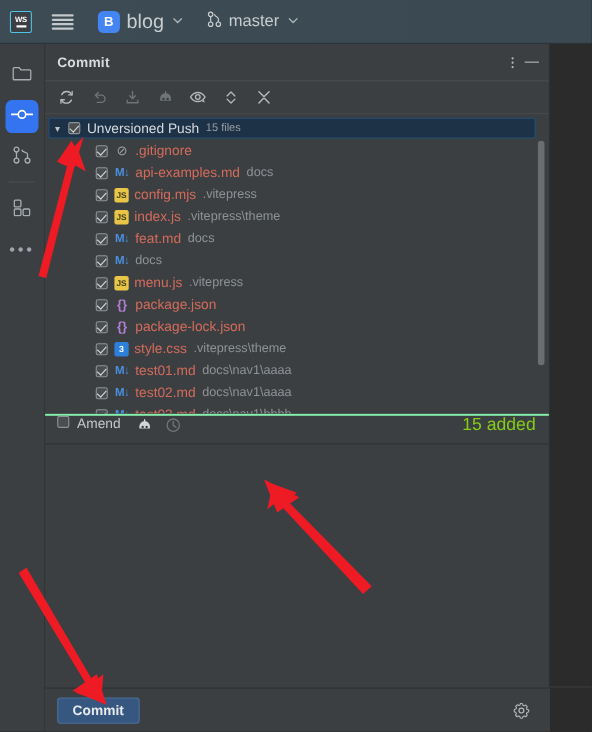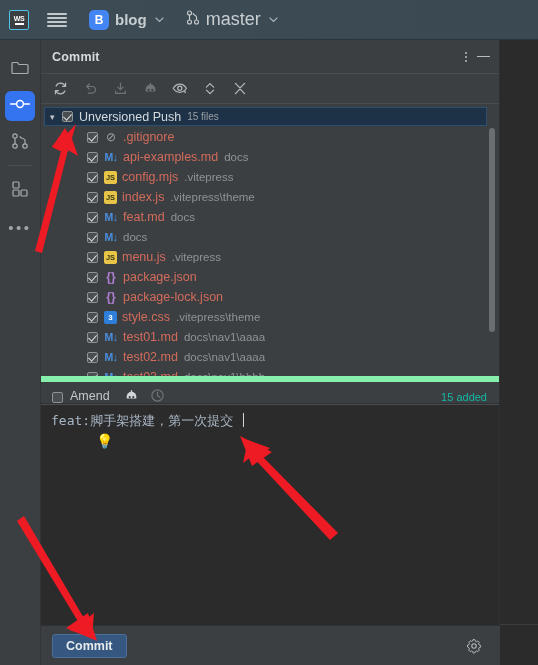--- a/index.html
+++ b/index.html
@@ -43,24 +43,24 @@
   .hamburger i { display: block; height: 2px; background: #c3c8cb; border-radius: 1px; }
   .proj-chip {
     margin-left: 22px; display: flex; align-items: center; gap: 6px;
   }
   .proj-badge {
     width: 20px; height: 20px; border-radius: 5px;
     background: #4485f4; color: #fff;
     font-size: 12px; font-weight: bold;
     display: flex; align-items: center; justify-content: center;
   }
-  .proj-name { color: #c8cdd0; font-size: 15px; font-weight: bold; }
+  .proj-name { color: #c8cdd0; font-size: 18px; }
   .chev { color: #aeb4b8; font-size: 10px; margin-left: 2px; }
   .branch-chip { margin-left: 22px; display: flex; align-items: center; gap: 6px; }
-  .branch-name { color: #c8cdd0; font-size: 18px; }
+  .branch-name { color: #c8cdd0; font-size: 15px; }
 
   
   .rail {
     position: absolute; left: 0; top: 40px;
     width: 41px; height: 625px;
     background: #3c3f41;
     border-right: 1px solid #323437;
     padding-top: 9px;
   }
   .rail-btn {
@@ -150,30 +150,30 @@
 
   .vscroll {
     position: absolute; right: 4px; top: 24px;
     width: 6px; height: 204px;
     background: #6a6e70; border-radius: 3px;
   }
 
   
   .amend-bar {
     height: 28px; flex: 0 0 auto;
-    display: flex; align-items: flex-end;
+    display: flex; align-items: flex-start;
     padding: 0 12px 0 11px;
-    border-top: 6px solid #86efac;
+    border-top: 2px solid #86efac;
     border-bottom: 1px solid #2e3133;
     font-size: 12.5px;
   }
   .amend-bar .cb { margin-right: 7px; }
   .amend-label { color: #c3c8cb; margin-right: 14px; }
   .amend-bar .spacer { flex: 1; }
-  .added { color: #14b8a6; font-size: 11px; }
+  .added { color: #84cc16; font-size: 16px; }
 
   
   .msgbox {
     flex: 1 1 auto;
     background: #2b2b2b;
     border-top: 1px solid #4a4d4f;
     padding: 6px 0 0 0;
     position: relative;
   }
   .msg-text {
@@ -497,24 +497,20 @@
       <span class="tb dim" style="margin-left:10px">
         <svg width="15" height="15" viewBox="0 0 15 15">
           <circle cx="7.5" cy="7.5" r="5.6" stroke="#6f7477" stroke-width="1.2" fill="none"></circle>
           <path d="M7.5 4.2v3.5l2.4 1.6" stroke="#6f7477" stroke-width="1.2" fill="none" stroke-linecap="round"></path>
         </svg>
       </span>
       <span class="spacer"></span>
       <span class="added">15 added</span>
     </div>
 
-    <div class="msgbox">
-      <div><span class="msg-text">feat:脚手架搭建，第一次提交</span><span class="caret"></span></div>
-      <span class="bulb">💡</span>
-    </div>
 
   </div>
 
   <div class="footer">
     <div class="btn primary">Commit</div>
     <span class="spacer"></span>
     <span class="gear">
       <svg width="16" height="16" viewBox="0 0 16 16">
         <path d="M8 1.6l1 .2.4 1.4 1.2.5 1.3-.7.7.7.7.7-.7 1.3.5 1.2 1.4.4.2 1-.2 1-1.4.4-.5 1.2.7 1.3-.7.7-.7.7-1.3-.7-1.2.5-.4 1.4-1 .2-1-.2-.4-1.4-1.2-.5-1.3.7-.7-.7-.7-.7.7-1.3-.5-1.2L1.6 9l-.2-1 .2-1 1.4-.4.5-1.2-.7-1.3.7-.7.7-.7 1.3.7 1.2-.5.4-1.4z" stroke="#b4b9bc" stroke-width="1" fill="none" stroke-linejoin="round"></path>
         <circle cx="8" cy="8" r="2.2" stroke="#b4b9bc" stroke-width="1.1" fill="none"></circle>

